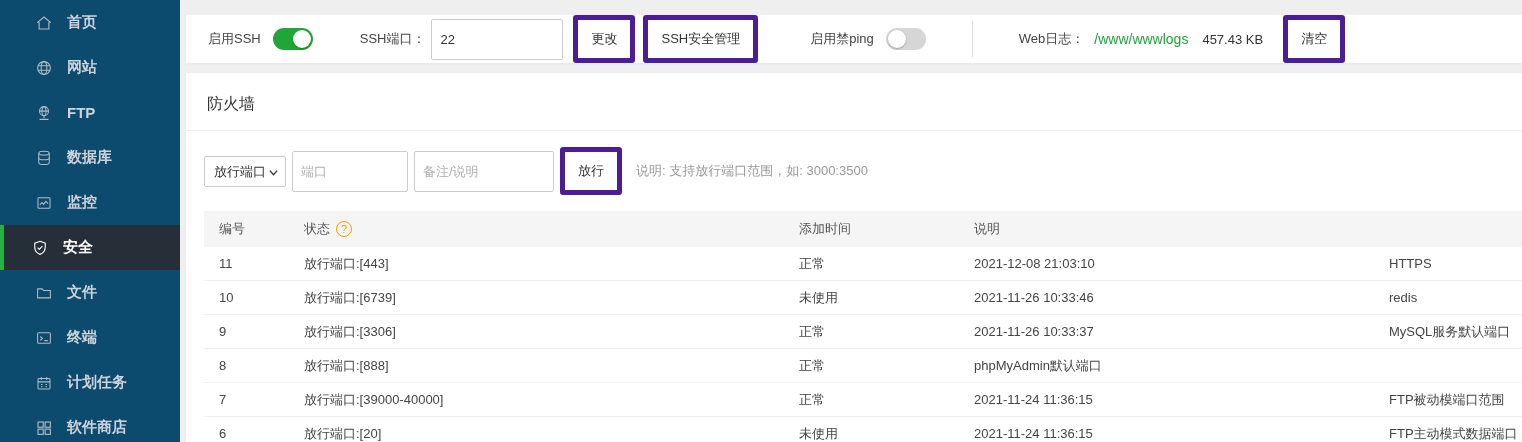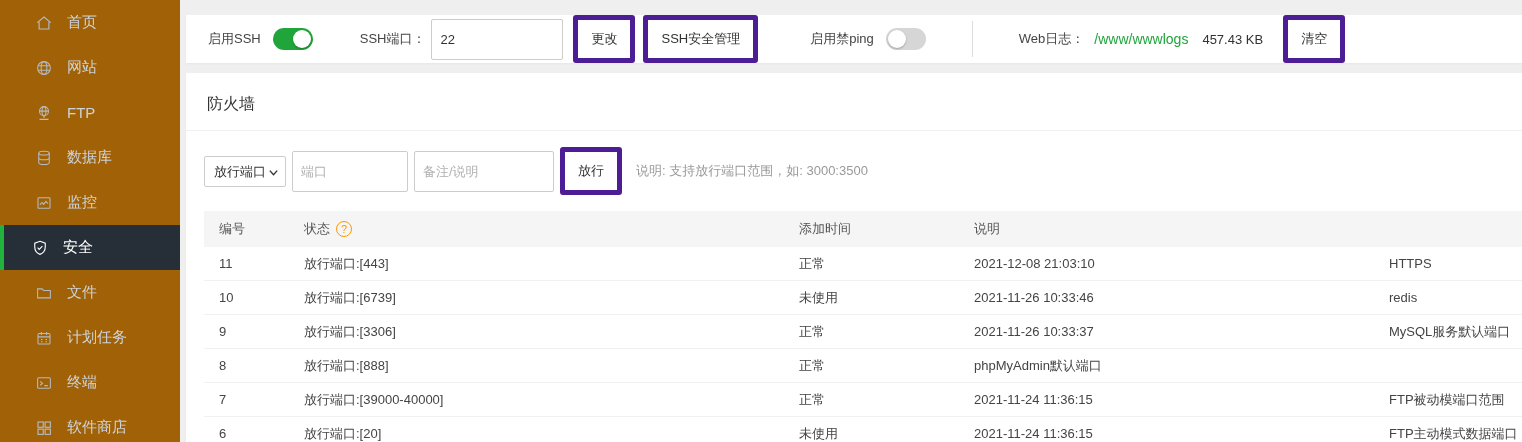--- a/index.html
+++ b/index.html
@@ -4,21 +4,21 @@
 <style>
   * { margin:0; padding:0; box-sizing:border-box; }
   html,body { width:1522px; height:442px; overflow:hidden; }
   body {
     font-family:"Liberation Sans","DejaVu Sans",sans-serif;
     background:#efefef; color:#444; font-size:13px;
   }
   .app { display:flex; width:1522px; height:442px; }
 
   
-  .sidebar { width:180px; min-width:180px; background:#a16207; height:100%; overflow:hidden; }
+  .sidebar { width:180px; min-width:180px; background:#0c4a6e; height:100%; overflow:hidden;font-weight:bold; }
   .side-item {
     display:flex; align-items:center; height:45px; padding-left:31px; gap:14px;
     color:#cdd3d9; font-size:15px; cursor:pointer; border-left:4px solid transparent;
   }
   .side-item .icon { width:18px; height:18px; display:inline-flex; color:#b3bbc3; }
   .side-item .icon svg { width:18px; height:18px; }
   .side-item.active { background:#262e37; color:#fff; border-left-color:#20b43e; padding-left:27px; }
   .side-item.active .icon { color:#fff; }
 
   
@@ -147,35 +147,35 @@
           <svg viewBox="0 0 24 24" fill="none" stroke="currentColor" stroke-width="1.4">
             <path d="M3.5 18.5v-12h6l2 2.2h9v9.8h-17z"></path>
           </svg>
         </span>
         <span class="label">文件</span>
       </div>
 
       <div class="side-item">
         <span class="icon">
           <svg viewBox="0 0 24 24" fill="none" stroke="currentColor" stroke-width="1.4">
+            <rect x="3.5" y="5" width="17" height="14" rx="1.5"></rect>
+            <path d="M7 10l3 2.5L7 15M12.5 15.5H17"></path>
+          </svg>
+        </span>
+        <span class="label">终端</span>
+      </div>
+
+      <div class="side-item">
+        <span class="icon">
+          <svg viewBox="0 0 24 24" fill="none" stroke="currentColor" stroke-width="1.4">
             <rect x="4" y="6" width="16" height="14" rx="1.5"></rect>
             <path d="M4 10.5h16M8.5 4v4M15.5 4v4M8 14h2M14 14h2M8 17h2M14 17h2"></path>
           </svg>
         </span>
         <span class="label">计划任务</span>
-      </div>
-
-      <div class="side-item">
-        <span class="icon">
-          <svg viewBox="0 0 24 24" fill="none" stroke="currentColor" stroke-width="1.4">
-            <rect x="3.5" y="5" width="17" height="14" rx="1.5"></rect>
-            <path d="M7 10l3 2.5L7 15M12.5 15.5H17"></path>
-          </svg>
-        </span>
-        <span class="label">终端</span>
       </div>
 
       <div class="side-item">
         <span class="icon">
           <svg viewBox="0 0 24 24" fill="none" stroke="currentColor" stroke-width="1.5">
             <rect x="4" y="4" width="7" height="7"></rect>
             <rect x="13.5" y="4" width="7" height="7"></rect>
             <rect x="4" y="13.5" width="7" height="7"></rect>
             <rect x="13.5" y="13.5" width="7" height="7"></rect>
           </svg>

